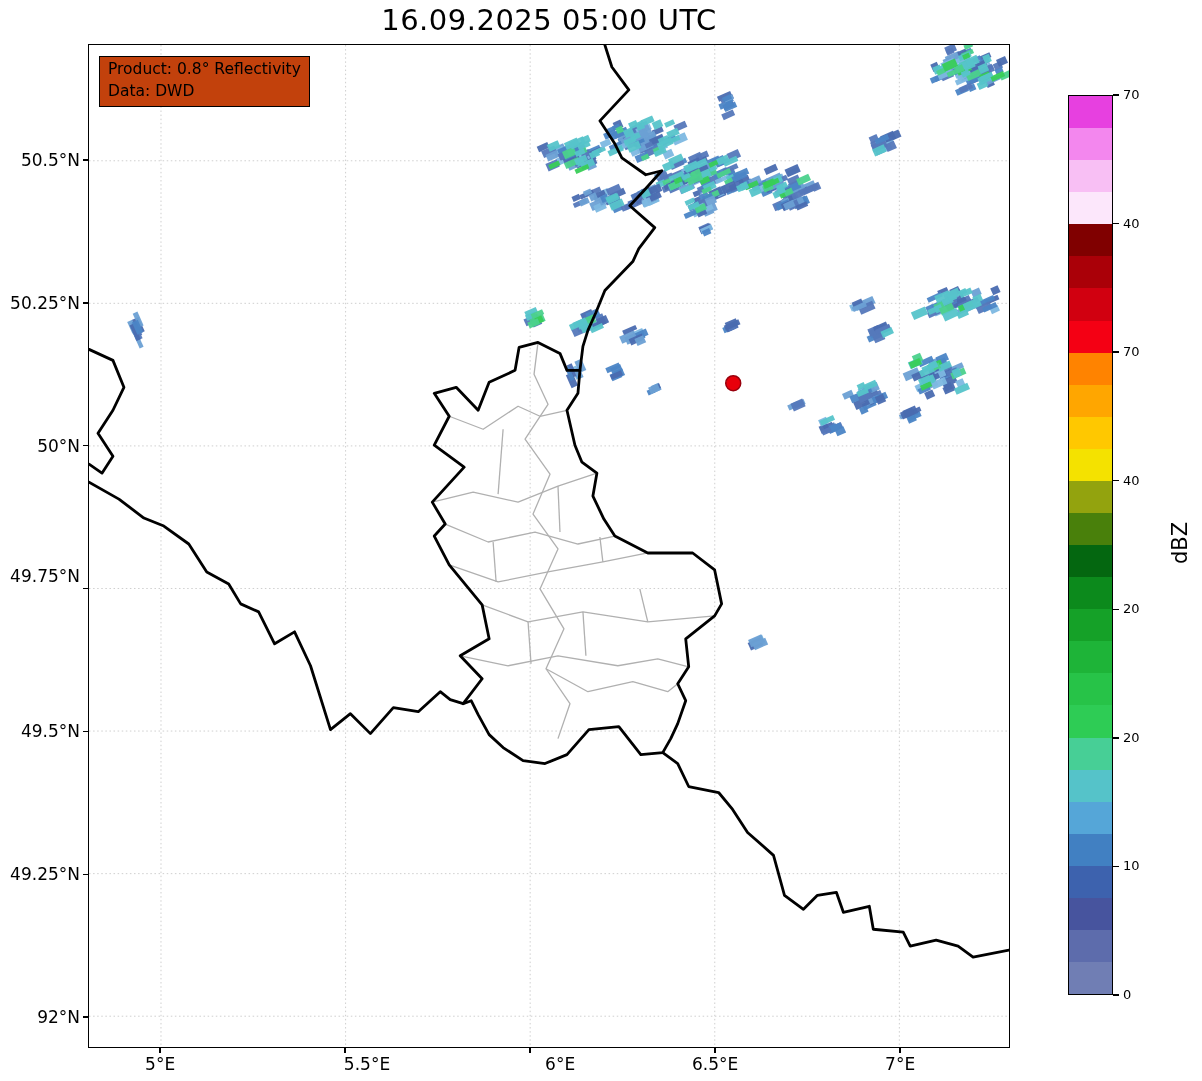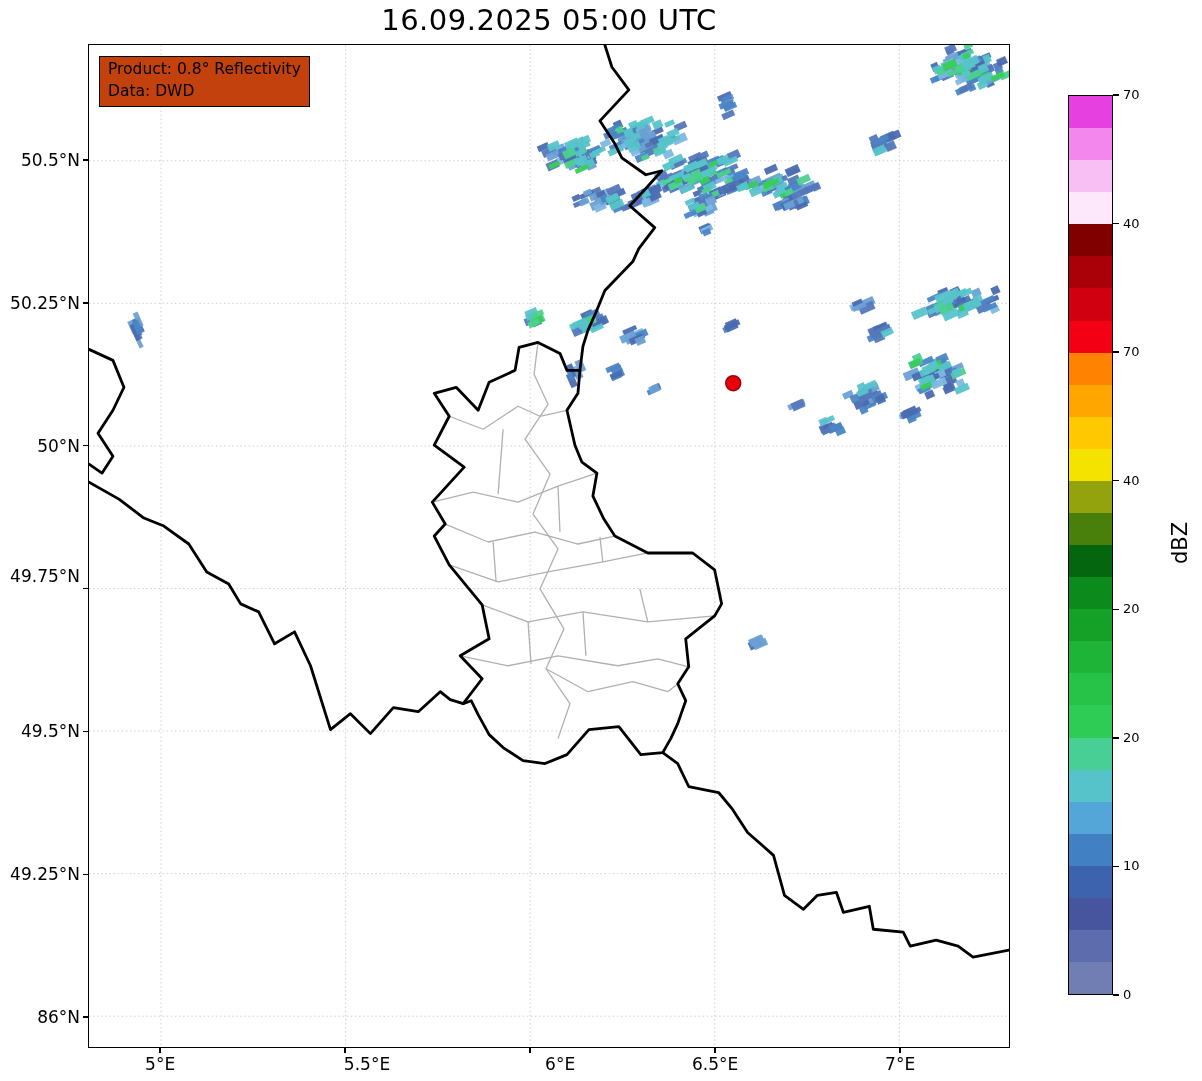--- a/index.html
+++ b/index.html
@@ -774,21 +774,21 @@
       <div class="ylabel" style="top: 291.857px;">50.25°N</div>
       <div class="tick-l" style="top: 302.157px;"></div>
       <div class="ylabel" style="top: 434.714px;">50°N</div>
       <div class="tick-l" style="top: 445.014px;"></div>
       <div class="ylabel" style="top: 565px;">49.75°N</div>
       <div class="tick-l" style="top: 587.871px;"></div>
       <div class="ylabel" style="top: 720.429px; text-align: right;">49.5°N</div>
       <div class="tick-l" style="top: 730.729px;"></div>
       <div class="ylabel" style="top: 863.286px;">49.25°N</div>
       <div class="tick-l" style="top: 873.586px;"></div>
-      <div class="ylabel" style="top: 1006.14px;">86°N</div>
+      <div class="ylabel" style="top: 1006.14px;">92°N</div>
       <div class="tick-l" style="top: 1016.44px;"></div>
     </div>
 
   <div class="colorbar" id="cb">
       <div class="cb-seg" style="background: rgb(231, 64, 224);"></div>
       <div class="cb-seg" style="background: rgb(243, 135, 238);"></div>
       <div class="cb-seg" style="background: rgb(248, 191, 244);"></div>
       <div class="cb-seg" style="background: rgb(252, 231, 251);"></div>
       <div class="cb-seg" style="background: rgb(128, 0, 0);"></div>
       <div class="cb-seg" style="background: rgb(170, 0, 8);"></div>

